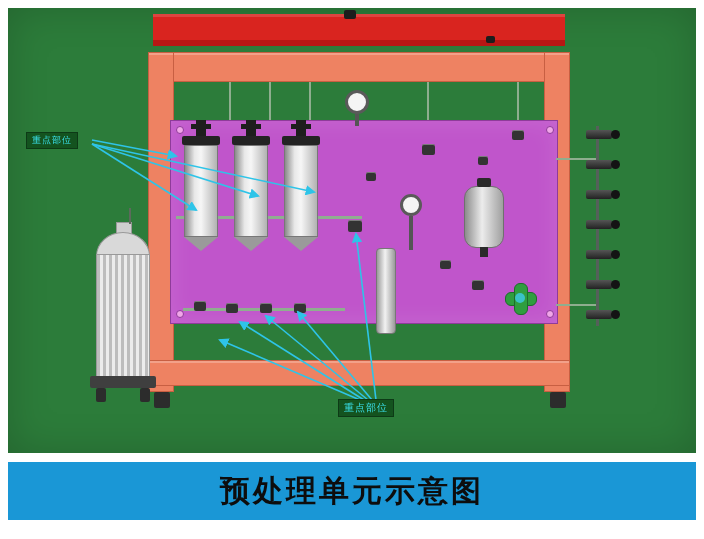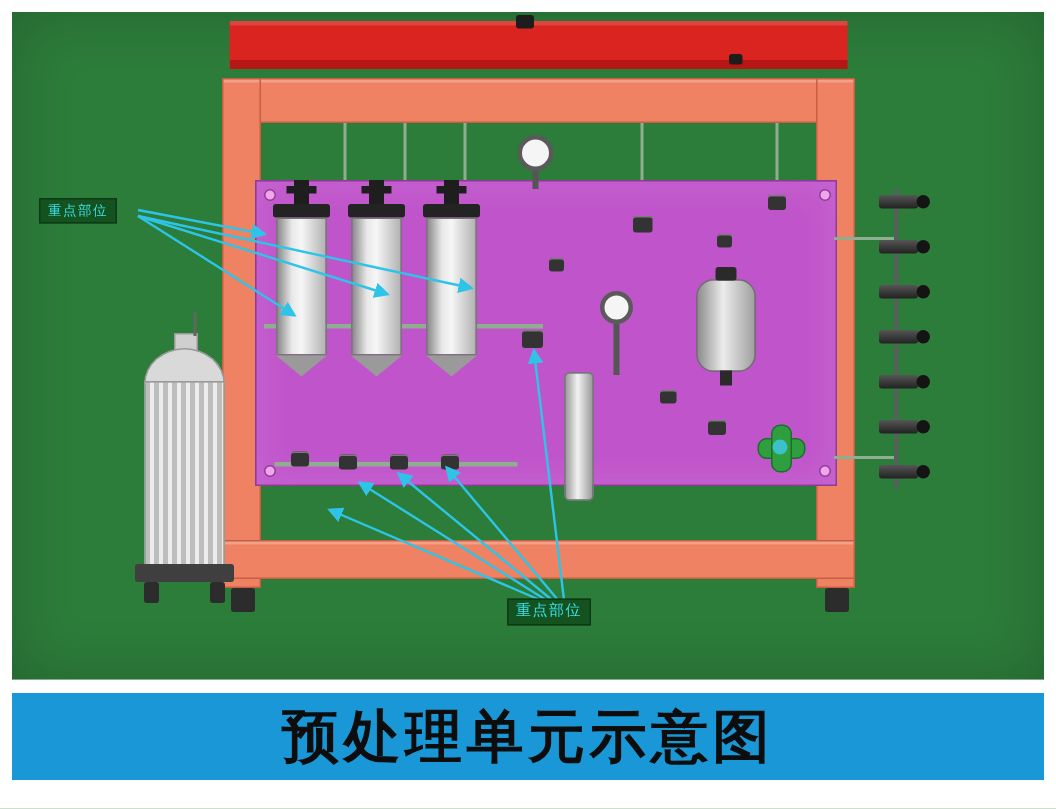--- a/index.html
+++ b/index.html
@@ -76,21 +76,21 @@
   .kp-top{left:18px;top:124px;}
   .kp-bottom{left:330px;top:391px;font-size:10px;}
   
   .arrows{position:absolute;left:0;top:0;width:688px;height:445px;pointer-events:none;}
   
   .banner{
     position:absolute;left:8px;top:462px;width:688px;height:58px;background:#1a97d6;
     display:flex;align-items:center;justify-content:center;
   }
   .banner-text{
-    color:#0d0d0d;font-size:38px;font-weight:700;letter-spacing:3px;
+    color:#0d0d0d;font-size:30px;font-weight:700;letter-spacing:3px;
   }
 </style>
 </head>
 <body>
 
 <div class="page">
 
   <div class="scene">
 
     <div class="abs red-bar"></div>

